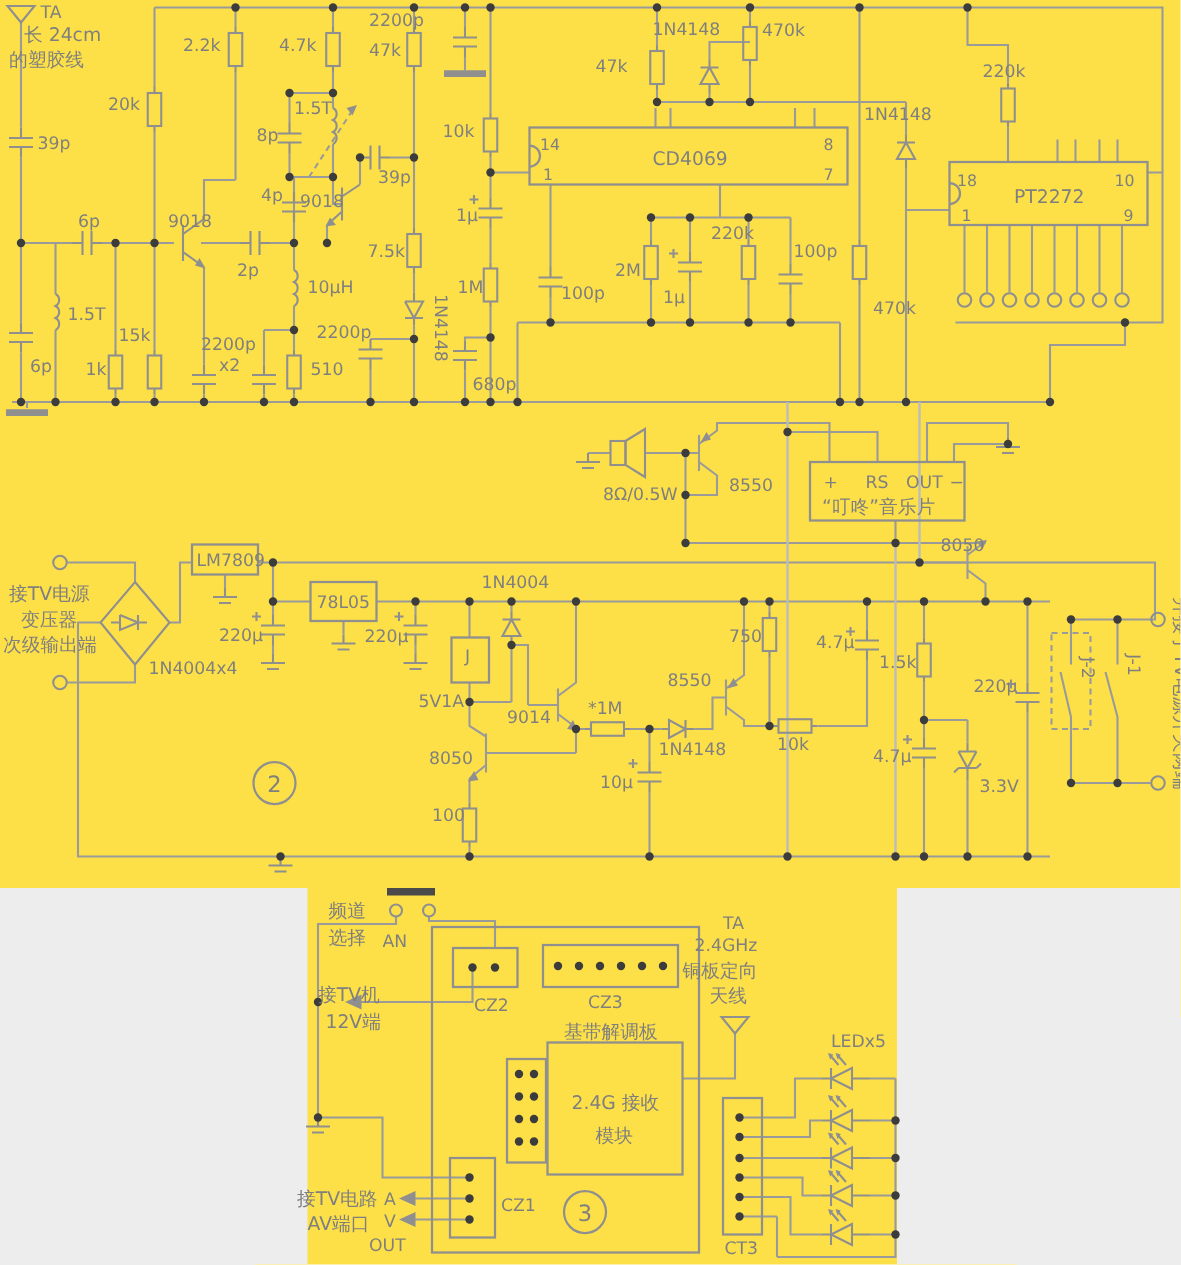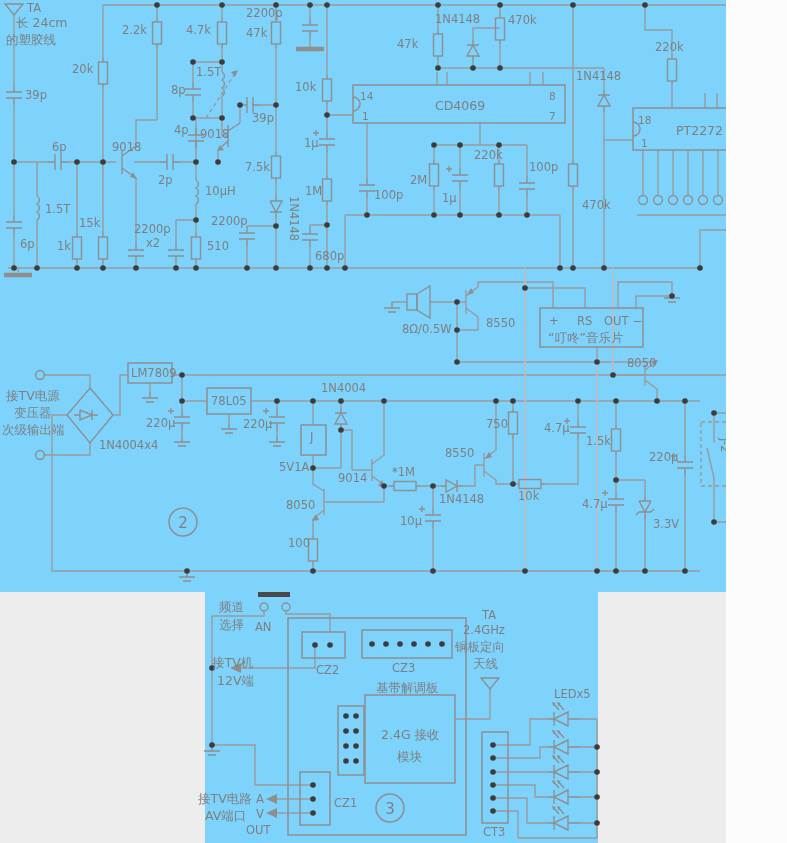--- a/index.html
+++ b/index.html
@@ -1,16 +1,16 @@
 <!DOCTYPE html>
 <html><head>
 <meta charset="utf-8">
 <style>
   html,body{margin:0;padding:0;background:#fcfcfc;}
-  .stage{position:relative;width:726px;height:843px;background:#7dd3fc;overflow:hidden;
+  .stage{position:relative;width:787px;height:843px;background:#fde047;overflow:hidden;
          font-family:"DejaVu Sans",sans-serif;}
   svg{display:block}
   svg text{fill:#7f7f7f;font-family:"DejaVu Sans",sans-serif;font-size:11.5px;}
   text.cn{font-size:12.5px;}
   text.ic{font-size:12.5px;}
   text.pin{font-size:10.5px;}
   text.big{font-size:15px;}
   .w{stroke:#9a9a9a;stroke-width:1.4;fill:none;}
   .wl{stroke:#bcbcbc;stroke-width:1.6;fill:none;}
   .bx{stroke:#8f8f8f;stroke-width:1.5;fill:none;}

